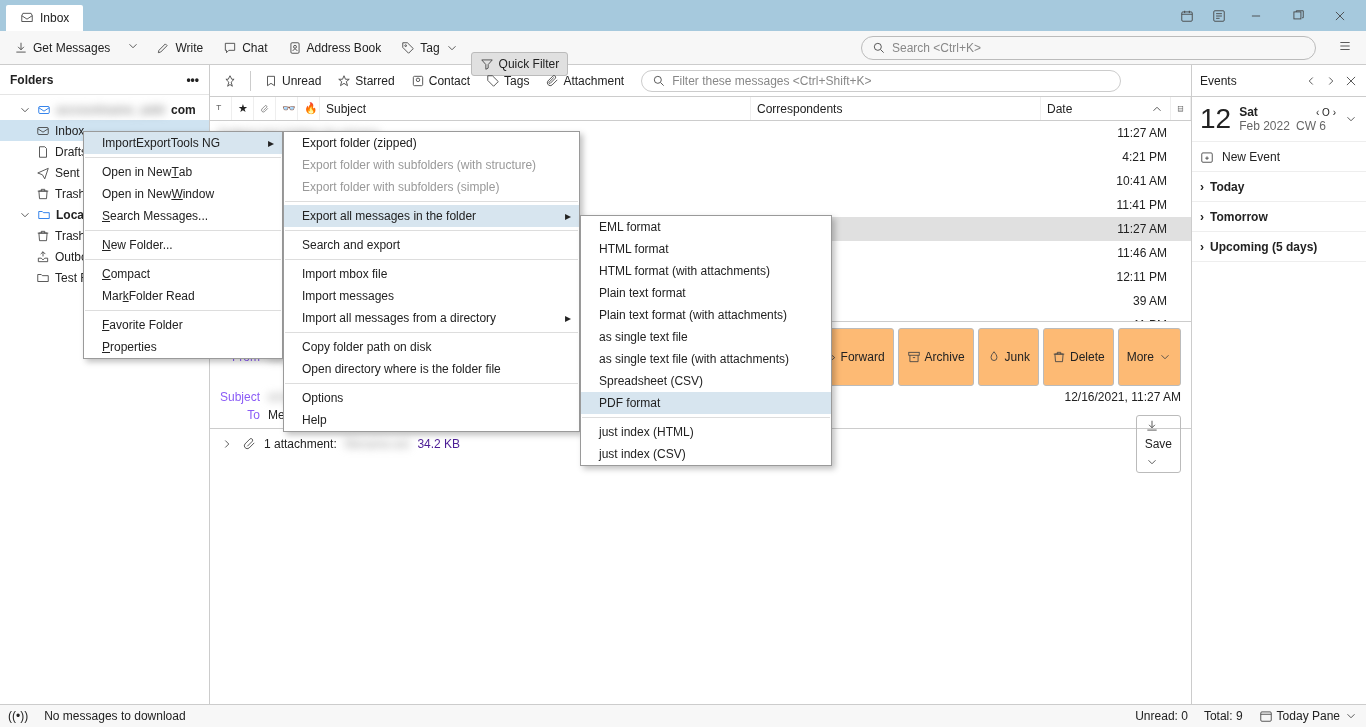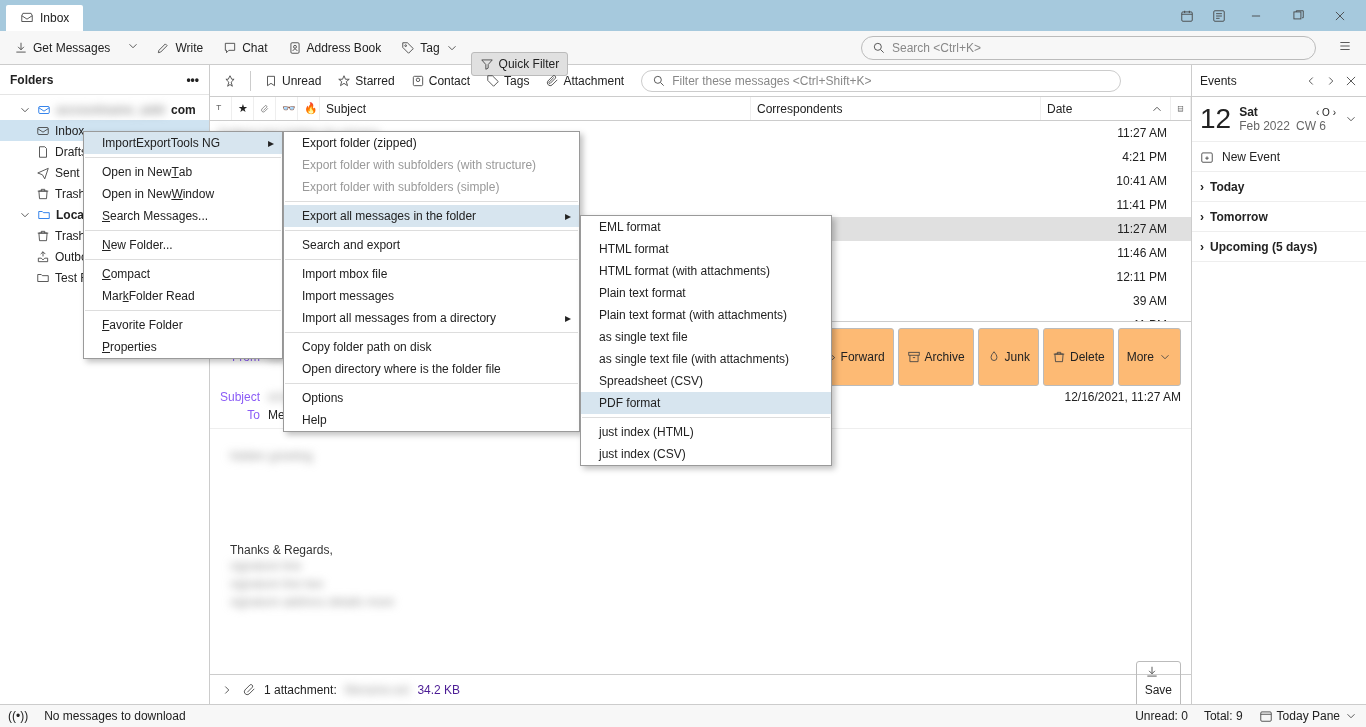--- a/index.html
+++ b/index.html
@@ -426,25 +426,20 @@
         <span class="lbl">Subject</span>
         <span class="blur">email subject line</span>
         <span style="margin-left:auto">12/16/2021, 11:27 AM</span>
       </div>
       <div class="preview-row">
         <span class="lbl">To</span>
         <span>Me</span>
         <span>☆</span>
       </div>
     </div>
-    <div class="body">
-      <div class="blur" style="margin-bottom:80px">hidden greeting</div>
-      <div>Thanks &amp; Regards,</div>
-      <div class="blur" style="line-height:1.5">signature line<br>signature line two<br>signature address details more</div>
-    </div>
     <div class="attbar">
       <svg viewBox="0 0 24 24">
           <path d="M9 6l6 6-6 6"></path>
         </svg>
       <svg viewBox="0 0 24 24">
           <path d="M21 10l-9 9a5 5 0 01-7-7l9-9a3 3 0 014 4l-9 9"></path>
         </svg>
       <span>1 attachment:</span>
       <span class="blur">filename.ext</span>
       <span style="color:#4c1d95">34.2 KB</span>

